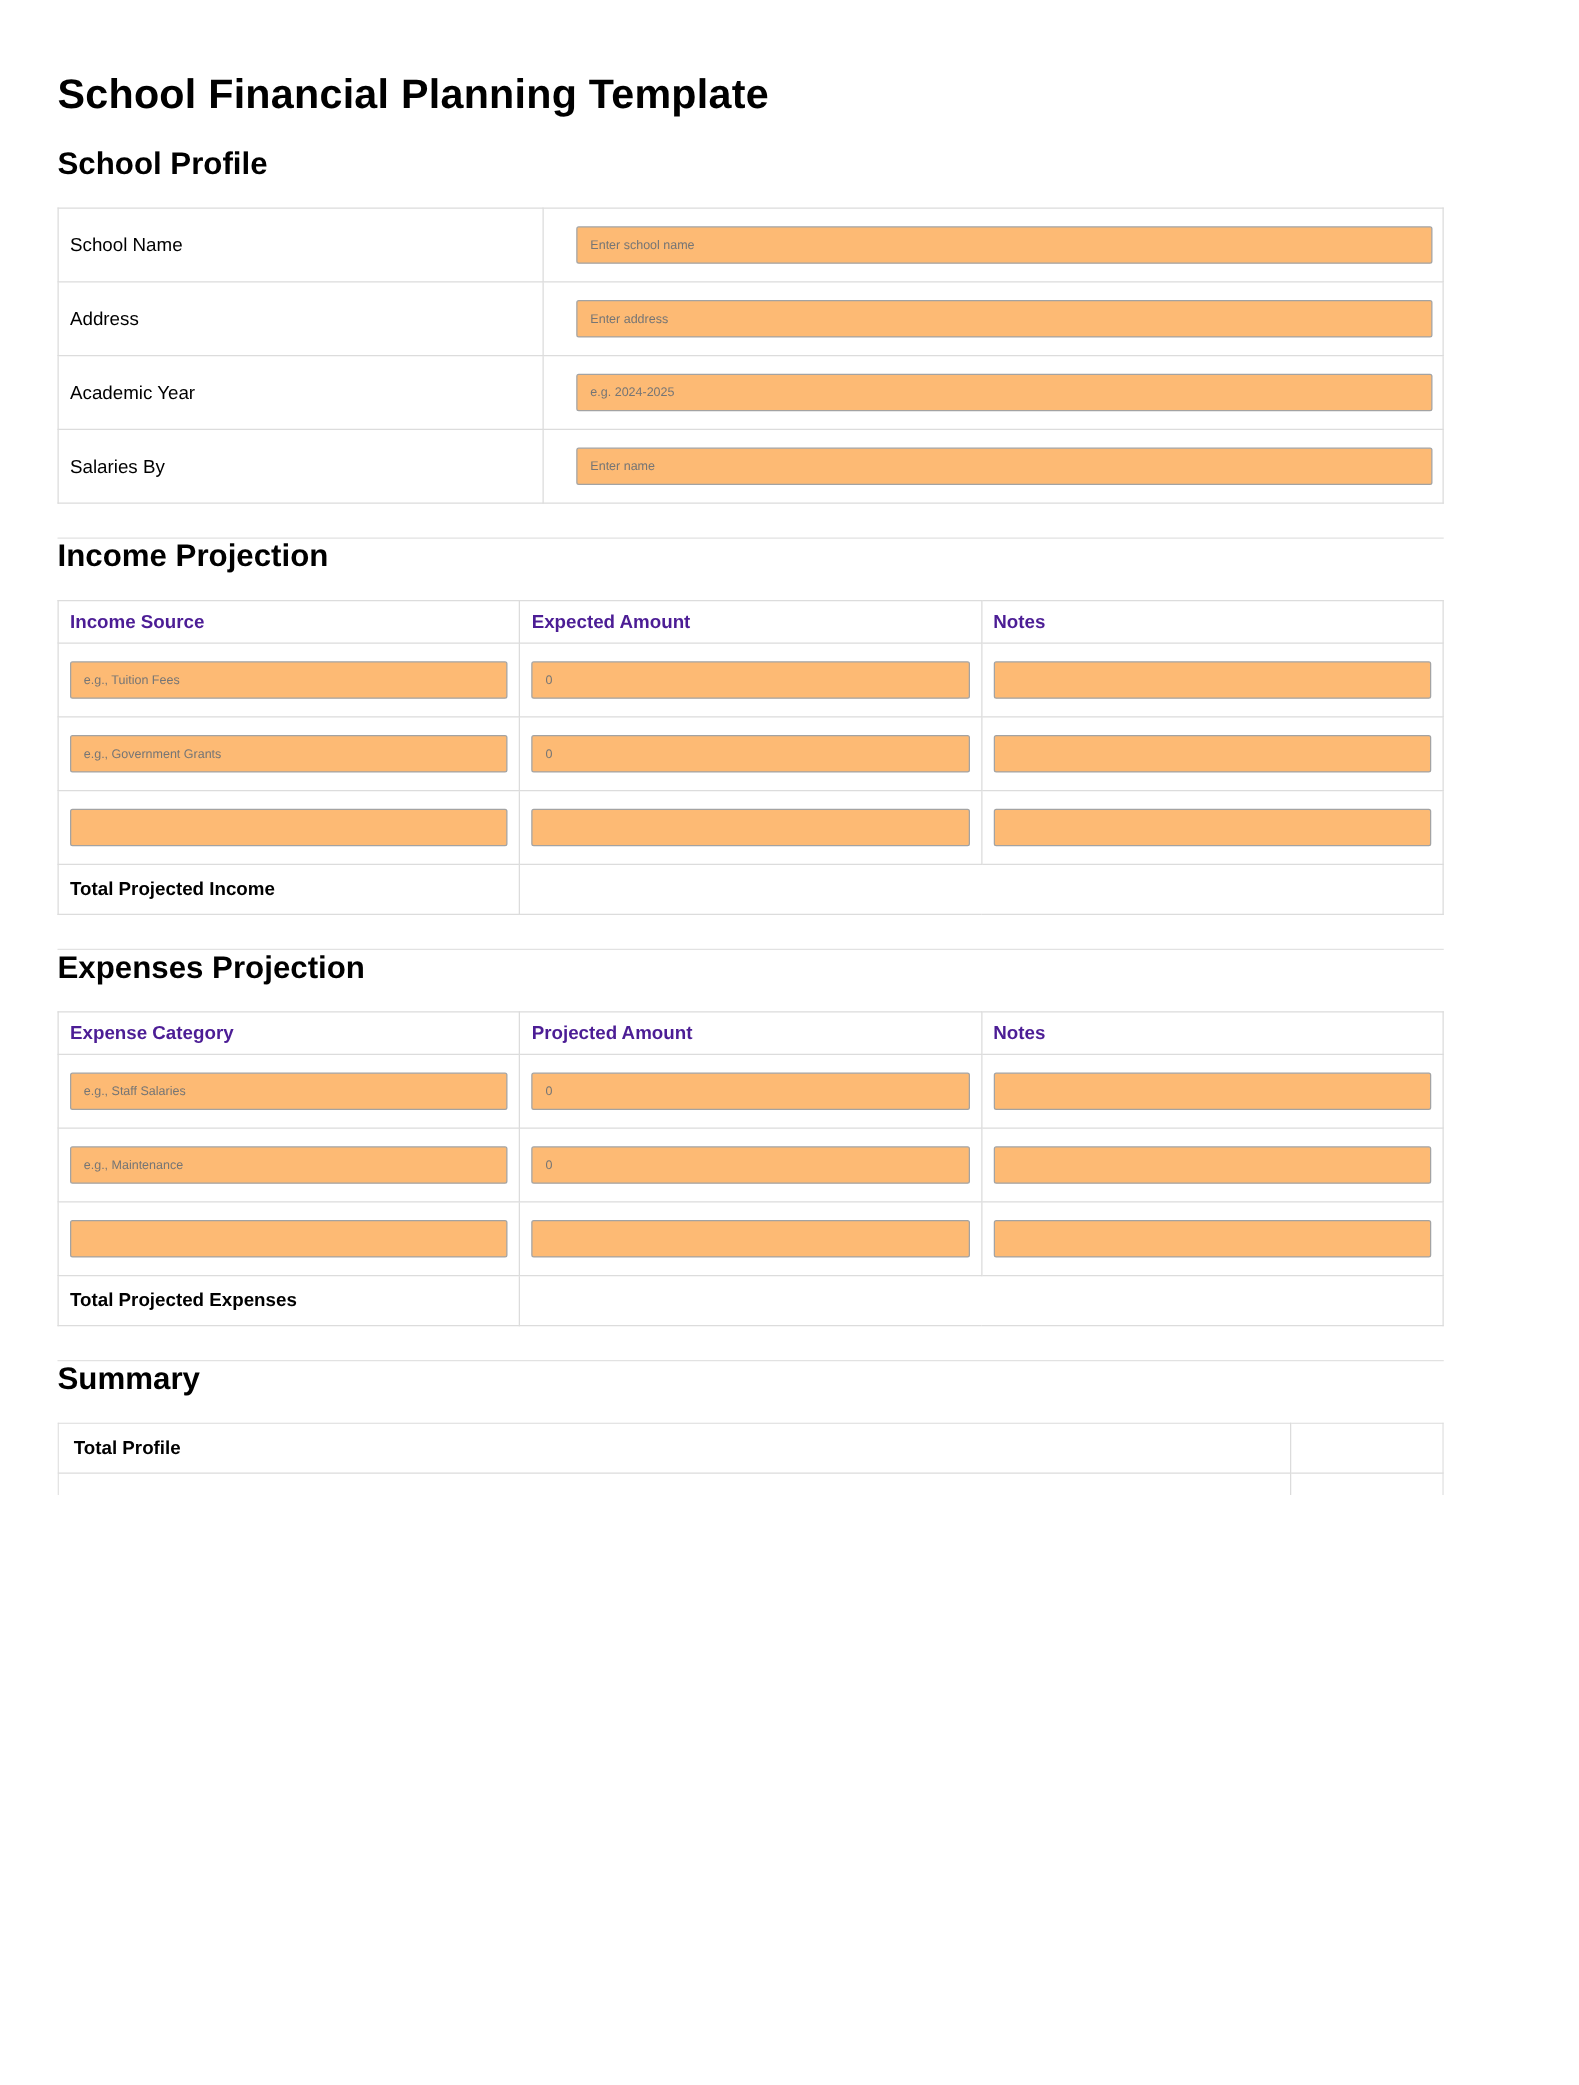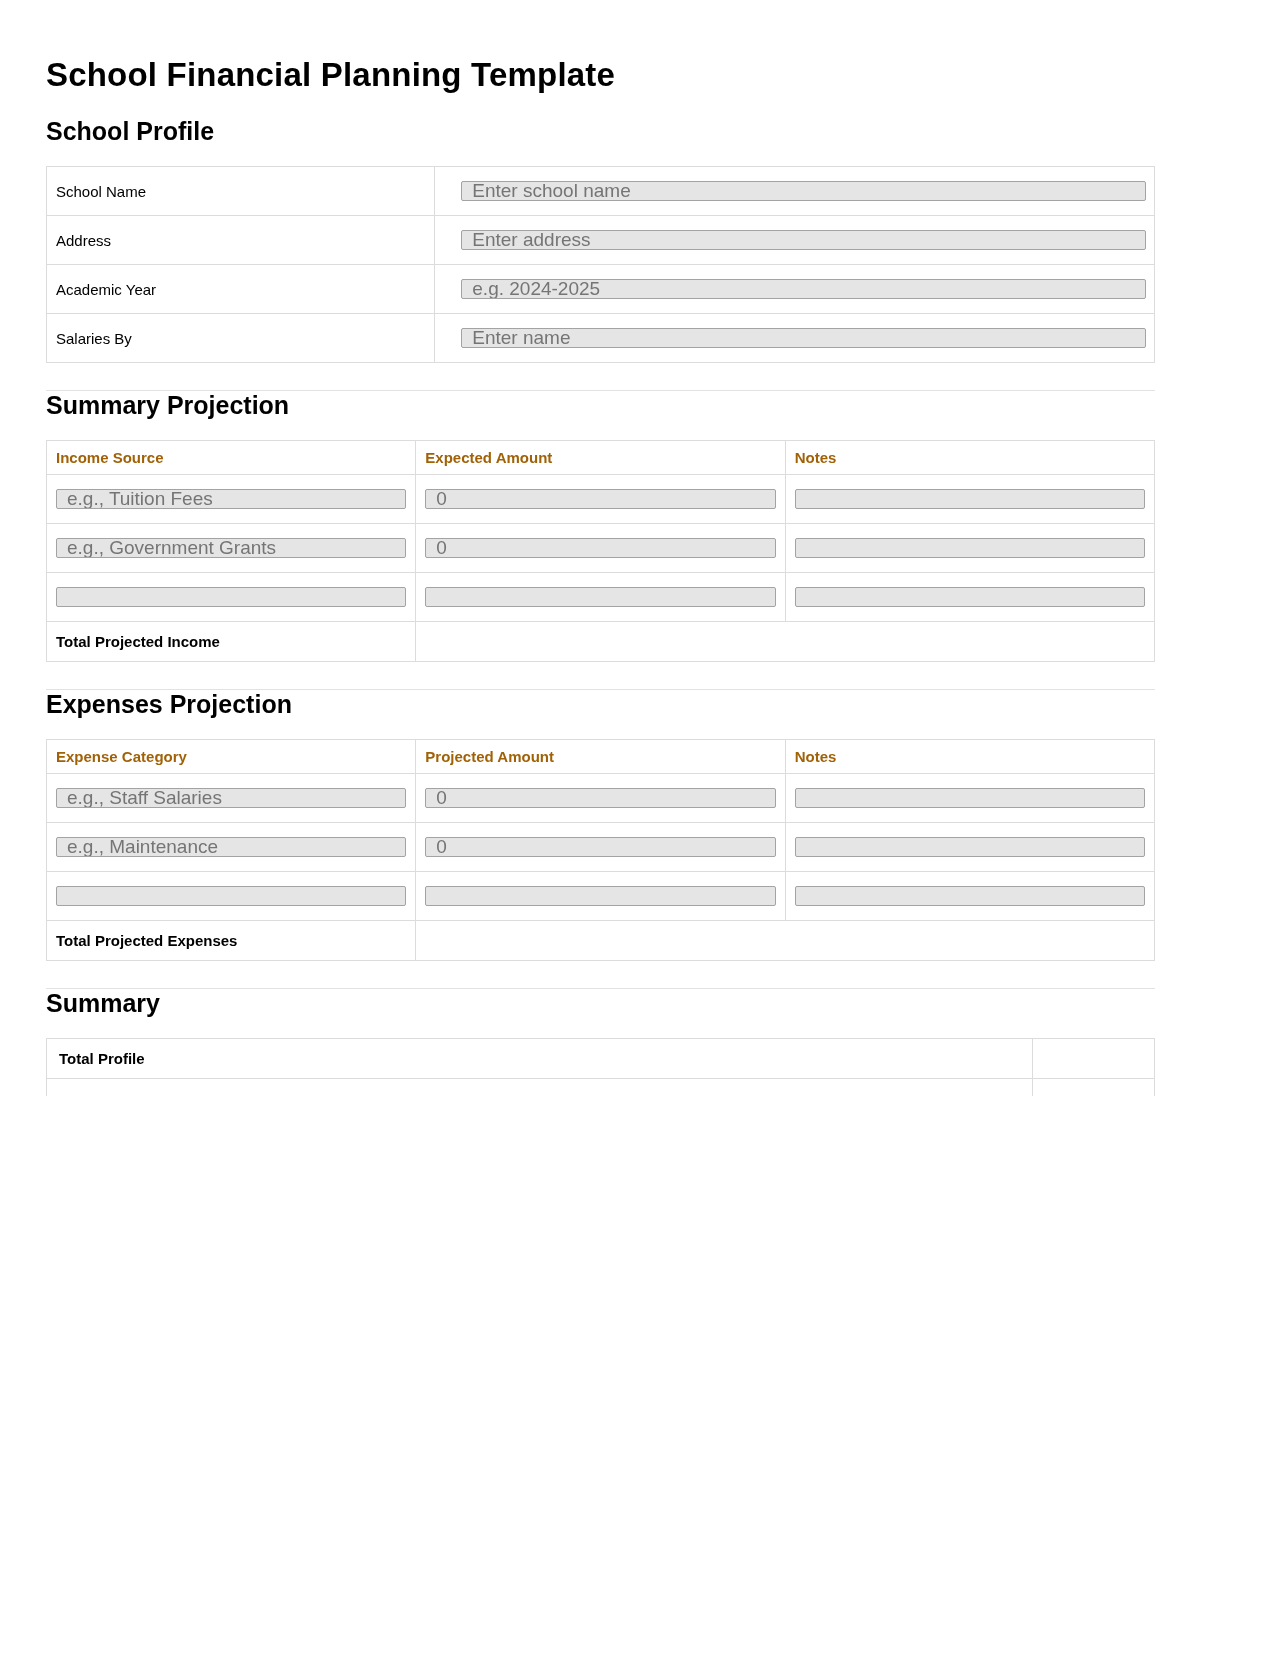--- a/index.html
+++ b/index.html
@@ -28,38 +28,38 @@
   .grid-wrap { margin-top: 21px; }
 
   table.grid {
     width: 100%; border-collapse: collapse; table-layout: fixed;
   }
   table.grid th, table.grid td {
     border: 1px solid #dcdcdc; vertical-align: middle;
     font-size: 15px; text-align: left;
   }
   table.grid th {
-    font-weight: bold; padding: 8px 9px; color: #a16207;
+    font-weight: bold; padding: 8px 9px; color: #4c1d95;
   }
   td.input-cell { padding: 14px 9px; }
   td.total-cell, td.total-empty { padding: 11px 9px; }
   td.total-cell { font-weight: bold; }
 
   
   table.profile td.label-cell {
     width: 33.33%; font-weight: normal; padding: 8px 9px; margin-top: 12px;
   }
   table.profile td.value-cell { padding: 14px 8px 14px 26px; }
 
   input.field {
     display: block; width: 100%; box-sizing: border-box;
-    height: 20px; padding: 0 10px;
+    height: 30px; padding: 0 10px;
     border: 1px solid #a3a3a3; border-radius: 2px;
-    background: #e5e5e5; color: #444444;
-    font-family: "Liberation Sans", sans-serif; font-size: 19px;
+    background: #fdba74; color: #444444;
+    font-family: "Liberation Sans", sans-serif; font-size: 10px;
     outline: none;
   }
   input.field::placeholder { color: #757575; opacity: 1; }
 
   
   table.thirds col { width: 33.333%; }
 
   
   .summary-clip { margin-top: 21px; height: 58px; overflow: hidden; }
   table.summary td.sum-label {
@@ -104,21 +104,21 @@
           <td class="value-cell">
             <input class="field" type="text" placeholder="Enter name" style="">
           </td>
         </tr>
       </tbody>
     </table>
   </div>
 
   <hr class="section-rule">
 
-  <h2 class="section-heading after-rule">Summary Projection</h2>
+  <h2 class="section-heading after-rule">Income Projection</h2>
 
   <div class="grid-wrap">
     <table class="grid thirds">
       <colgroup>
           <col>
           <col>
           <col>
         </colgroup>
       <thead>
         <tr>

